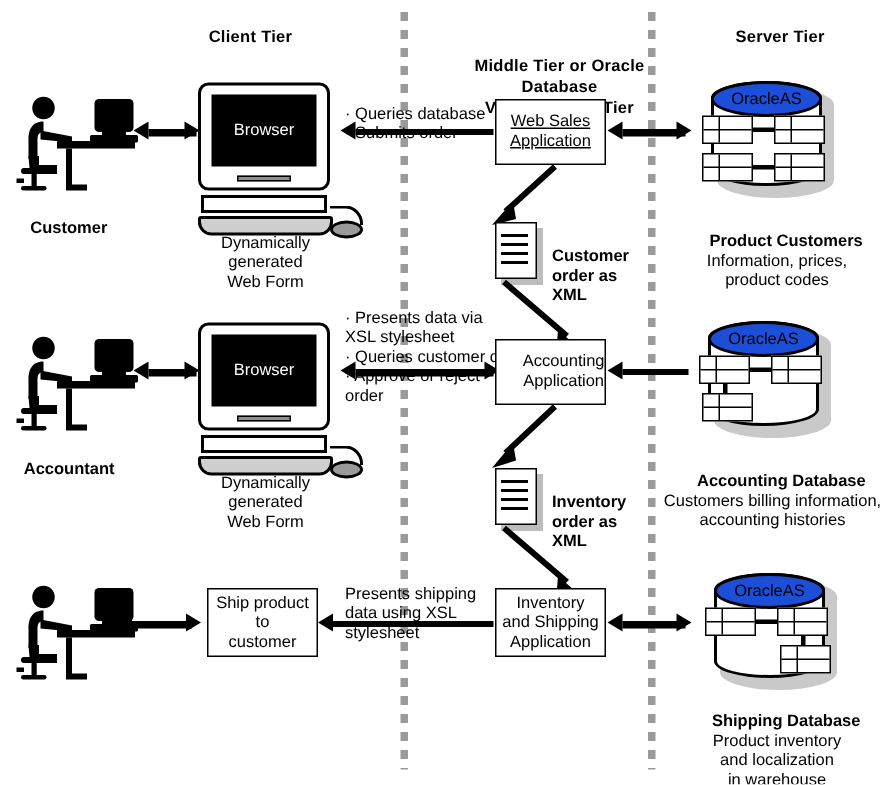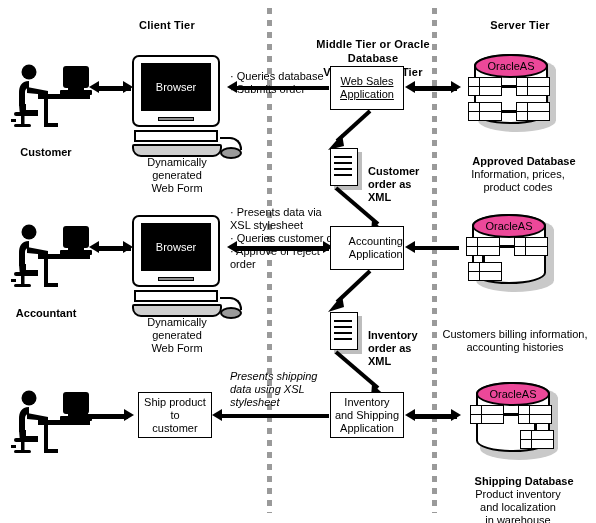--- a/index.html
+++ b/index.html
@@ -173,21 +173,21 @@
     border: 2px solid #000;
     background: #fff;
     border-radius: 50% / 16%;
     box-sizing: border-box;
   }
   .db .cyl-top {
     position: absolute; left: 6px; top: 4px;
     width: 74px; height: 24px;
     border: 2px solid #000;
     border-radius: 50%;
-    background: #ec4899;
+    background: #1d4ed8;
     box-sizing: border-box;
     display: flex; align-items: center; justify-content: center;
     font-size: 11px; font-weight: normal;
   }
   .db .tbl {
     position: absolute;
     border: 1.5px solid #000;
     background: #fff;
     box-sizing: border-box;
   }
@@ -297,21 +297,21 @@
       <span>OracleAS</span>
     </div>
     <div class="tbl" style="left:0px;  top:27px; width:34px; height:19px;"></div>
     <div class="tbl" style="left:48px; top:27px; width:34px; height:19px;"></div>
     <div class="tbl" style="left:0px;  top:52px; width:34px; height:19px;"></div>
     <div class="tbl" style="left:48px; top:52px; width:34px; height:19px;"></div>
     <div class="conn" style="left:34px; top:35px; width:14px; height:3px;"></div>
     <div class="conn" style="left:34px; top:60px; width:14px; height:3px;"></div>
   </div>
   <div class="txt bold center" style="left:450px; top:142px; width:136px;">
-    <span>Approved Database</span>
+    <span>Product Customers</span>
   </div>
   <div class="txt center" style="left:446px; top:155px; width:144px; white-space:pre-line;">
     <span>Information, prices,
 product codes</span>
   </div>
 
   <svg class="abs" style="left:320px; top:108px;" width="60" height="46" viewBox="0 0 60 46" xmlns="http://www.w3.org/2000/svg">
     <line x1="50" y1="3" x2="17" y2="33" stroke="#000" stroke-width="4"></line>
     <polygon points="8,42 22,26 24,38" fill="#000"></polygon>
   </svg>
@@ -409,20 +409,23 @@
     <div class="cyl-body"></div>
     <div class="cyl-top">
       <span>OracleAS</span>
     </div>
     <div class="tbl" style="left:0px;  top:27px; width:34px; height:19px;"></div>
     <div class="tbl" style="left:48px; top:27px; width:34px; height:19px;"></div>
     <div class="tbl" style="left:2px;  top:52px; width:34px; height:19px;"></div>
     <div class="conn" style="left:34px; top:35px; width:14px; height:3px;"></div>
     <div class="conn" style="left:16px; top:46px; width:3px; height:6px;"></div>
   </div>
+  <div class="txt bold center" style="left:440px; top:302px; width:150px;">
+    <span>Accounting Database</span>
+  </div>
   <div class="txt center" style="left:434px; top:315px; width:162px; white-space:pre-line;">
     <span>Customers billing information,
 accounting histories</span>
   </div>
 
   <svg class="abs" style="left:320px; top:268px;" width="60" height="48" viewBox="0 0 60 48" xmlns="http://www.w3.org/2000/svg">
     <line x1="50" y1="3" x2="17" y2="34" stroke="#000" stroke-width="4"></line>
     <polygon points="8,44 22,27 24,39" fill="#000"></polygon>
   </svg>
 
@@ -469,21 +472,21 @@
     <div class="arrow-head ah-left" style="left:78px; top:409px;"></div>
     <div class="arrow-head ah-right" style="left:124px; top:409px;"></div>
   </div>
 
   <div class="proc-box" style="left:138px; top:392px; width:74px; height:46px;">
     <span>Ship product
 to
 customer</span>
   </div>
 
-  <div class="txt" style="left:230px; top:357px; white-space:pre-line;font-style:italic;">
+  <div class="txt" style="left:230px; top:377px; white-space:pre-line;">
     <span>Presents shipping
 data using XSL
 stylesheet</span>
   </div>
 
   <div>
     <div class="arrow-line" style="left:222px; top:414px; width:107px; height:4px;"></div>
     <div class="arrow-head ah-left" style="left:212px; top:409px;"></div>
   </div>
 

